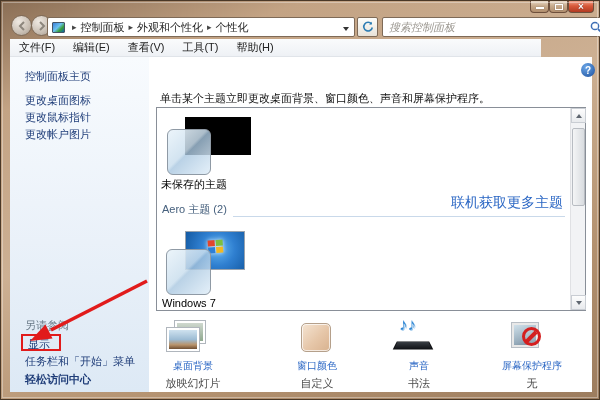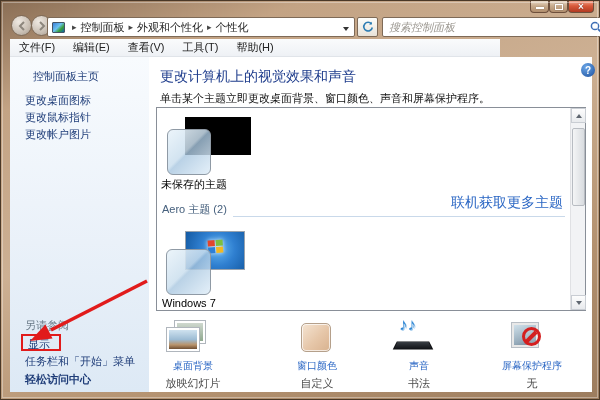--- a/index.html
+++ b/index.html
@@ -31,21 +31,21 @@
   .addr-drop { margin-left:auto; padding-right:5px; }
   .caret-down { width:0; height:0; border-left:3px solid transparent; border-right:3px solid transparent; border-top:4px solid #333; display:inline-block;}
   .refreshbtn { position:absolute; left:356px; top:16px; width:21px; height:20px;
     background:linear-gradient(#fdfdfb,#e8e2d8); border:1px solid #7e6a57; border-radius:2px;
     display:flex; align-items:center; justify-content:center; }
   .searchbox { position:absolute; left:381px; top:16px; width:227px; height:20px; background:#fff;
     border:1px solid #7e6a57; border-radius:2px; display:flex; align-items:center; }
   .searchbox .ph { flex:1; font-size:11px; font-style:italic; color:#9a968f; padding-left:6px; }
 
   
-  .menubar { position:absolute; left:9px; top:38px; width:490px; height:18px;
+  .menubar { position:absolute; left:9px; top:38px; width:531px; height:18px;
     background:linear-gradient(#fafbfc,#eef1f5); border-bottom:1px solid #e0e4e9;
     display:flex; align-items:center; font-size:11px; color:#222; }
   .menubar .mi { padding:0 9px; height:100%; display:flex; align-items:center; }
 
   
   .clientbg { position:absolute; left:9px; top:56px; width:582px; height:335px; background:#fff; }
   .sidebar { position:absolute; left:9px; top:56px; width:139px; height:335px;
     background:linear-gradient(180deg,#f8fbfe 0%,#eaf1f9 55%,#dde9f5 100%); }
   .side-item { position:absolute; left:15px; font-size:11px; color:#1e3c78; white-space:nowrap; cursor:pointer; }
   .side-head { position:absolute; left:15px; font-size:11px; color:#6a7a88; white-space:nowrap; }
@@ -176,31 +176,30 @@
     <span class="mi">文件(F)</span>
     <span class="mi">编辑(E)</span>
     <span class="mi">查看(V)</span>
     <span class="mi">工具(T)</span>
     <span class="mi">帮助(H)</span>
   </div>
 
   <div class="clientbg"></div>
 
   <div class="sidebar">
-    <span class="side-item" style="top:12px;margin-left:8px;">控制面板主页</span>
+    <span class="side-item" style="top:12px;">控制面板主页</span>
     <span class="side-item" style="top:36px;">更改桌面图标</span>
     <span class="side-item" style="top:53px;">更改鼠标指针</span>
     <span class="side-item" style="top:70px;">更改帐户图片</span>
     <span class="side-head" style="top:261px;">另请参阅</span>
     <span class="side-item" style="top:280px;left:18px;">显示</span>
     <span class="side-item" style="top:297px;">任务栏和「开始」菜单</span>
     <span class="side-item" style="top:315px;font-weight:bold;">轻松访问中心</span>
   </div>
 
-  <div class="title">更改计算机上的视觉效果和声音</div>
   <div class="subtitle">单击某个主题立即更改桌面背景、窗口颜色、声音和屏幕保护程序。</div>
   <div class="helpicon">?</div>
 
   <div class="themebox">
 
     <div class="unsaved-wp"></div>
     <div class="glass-sq" style="left:10px;top:21px;width:44px;height:46px;"></div>
     <div class="tile-label" style="left:4px;top:69px;width:96px;">未保存的主题</div>
 
     <div class="online-link">联机获取更多主题</div>

